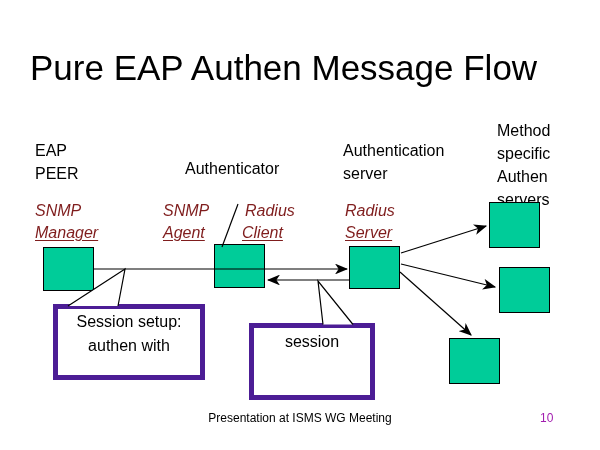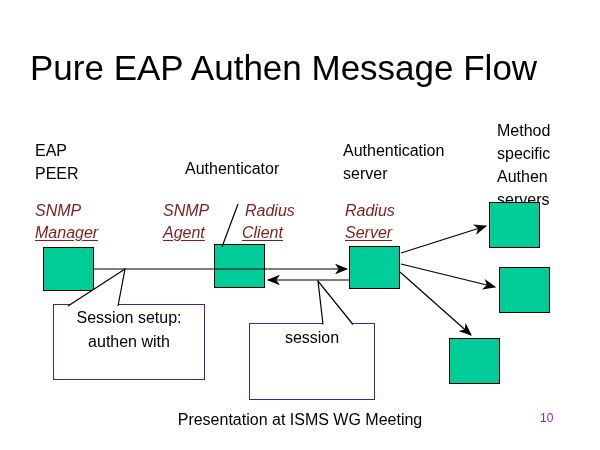--- a/index.html
+++ b/index.html
@@ -17,30 +17,30 @@
     position: absolute; font-size: 16px; line-height: 23px; color: #000;
   }
   .node-label {
     position: absolute; font-size: 16px; line-height: 22px; color: #7f1d1d; font-style: italic;
   }
   .node-label .ul { text-decoration: underline; text-underline-offset: 2px; }
   .node-box {
     position: absolute; background: var(--node-fill); border: 1px solid #000;
   }
   .callout {
-    position: absolute; background: #ffffff; border: 1px solid #4c1d95;
+    position: absolute; background: #ffffff; border: 5px solid #4c1d95;
     font-size: 16px; line-height: 24px; text-align: center; color: #000;
   }
   .overlay {
     position: absolute; left: 0; top: 0; width: 600px; height: 450px;
     pointer-events: none;
   }
   .footer-text {
     position: absolute; left: 0; right: 0; top: 411px; text-align: center;
-    font-size: 16px; color: #000;
+    font-size: 12px; color: #000;
   }
   .page-number {
     position: absolute; left: 540px; top: 411px; font-size: 12px; color: #a21caf;
   }
 </style>
 </head>
 <body>
 
 <div class="slide">
 

